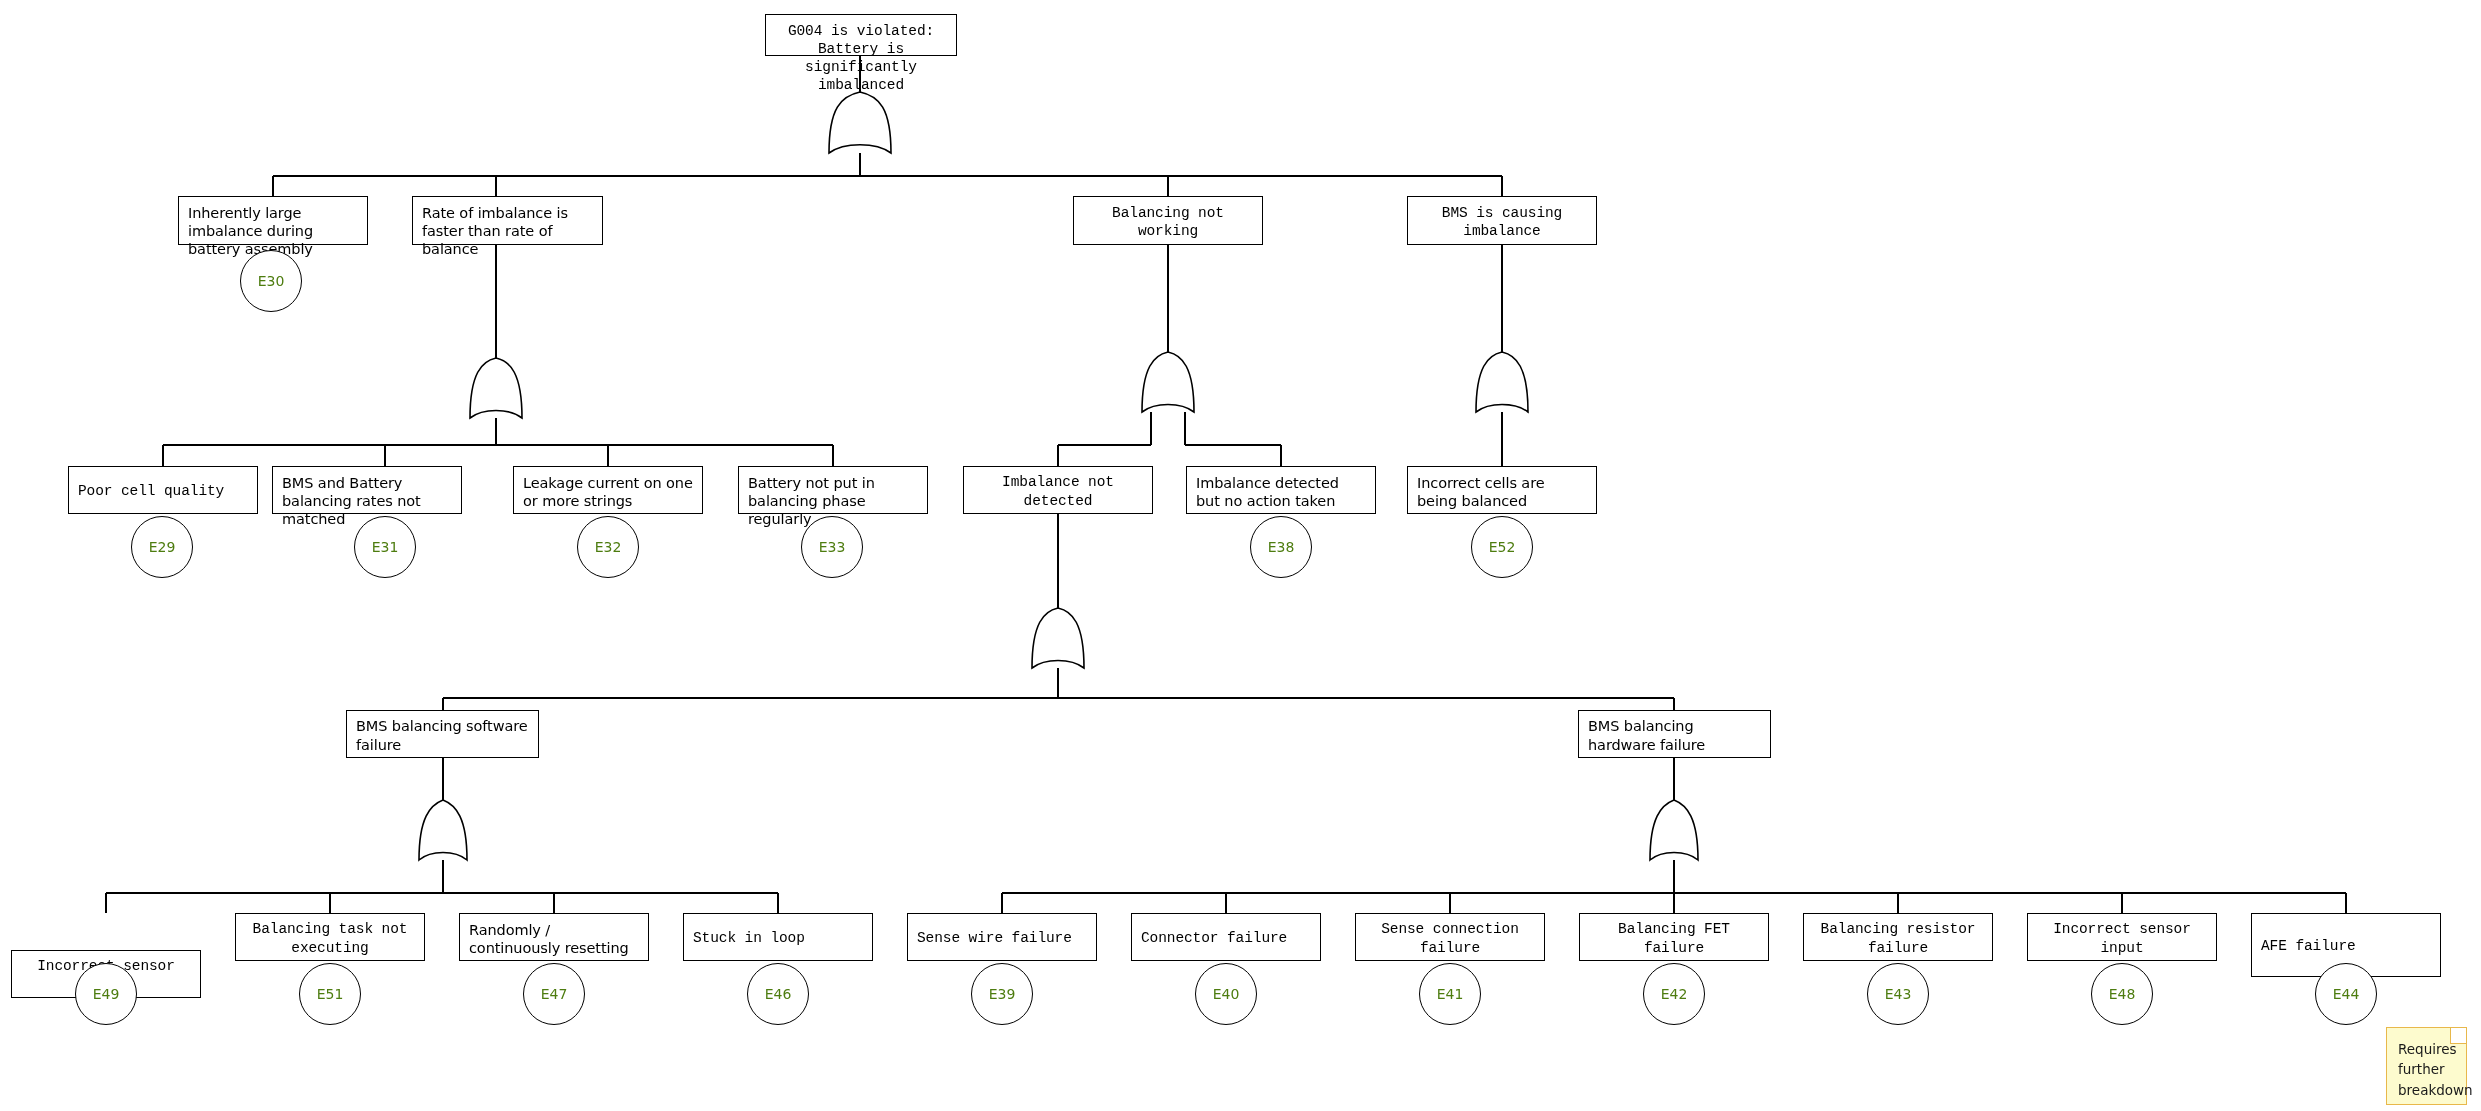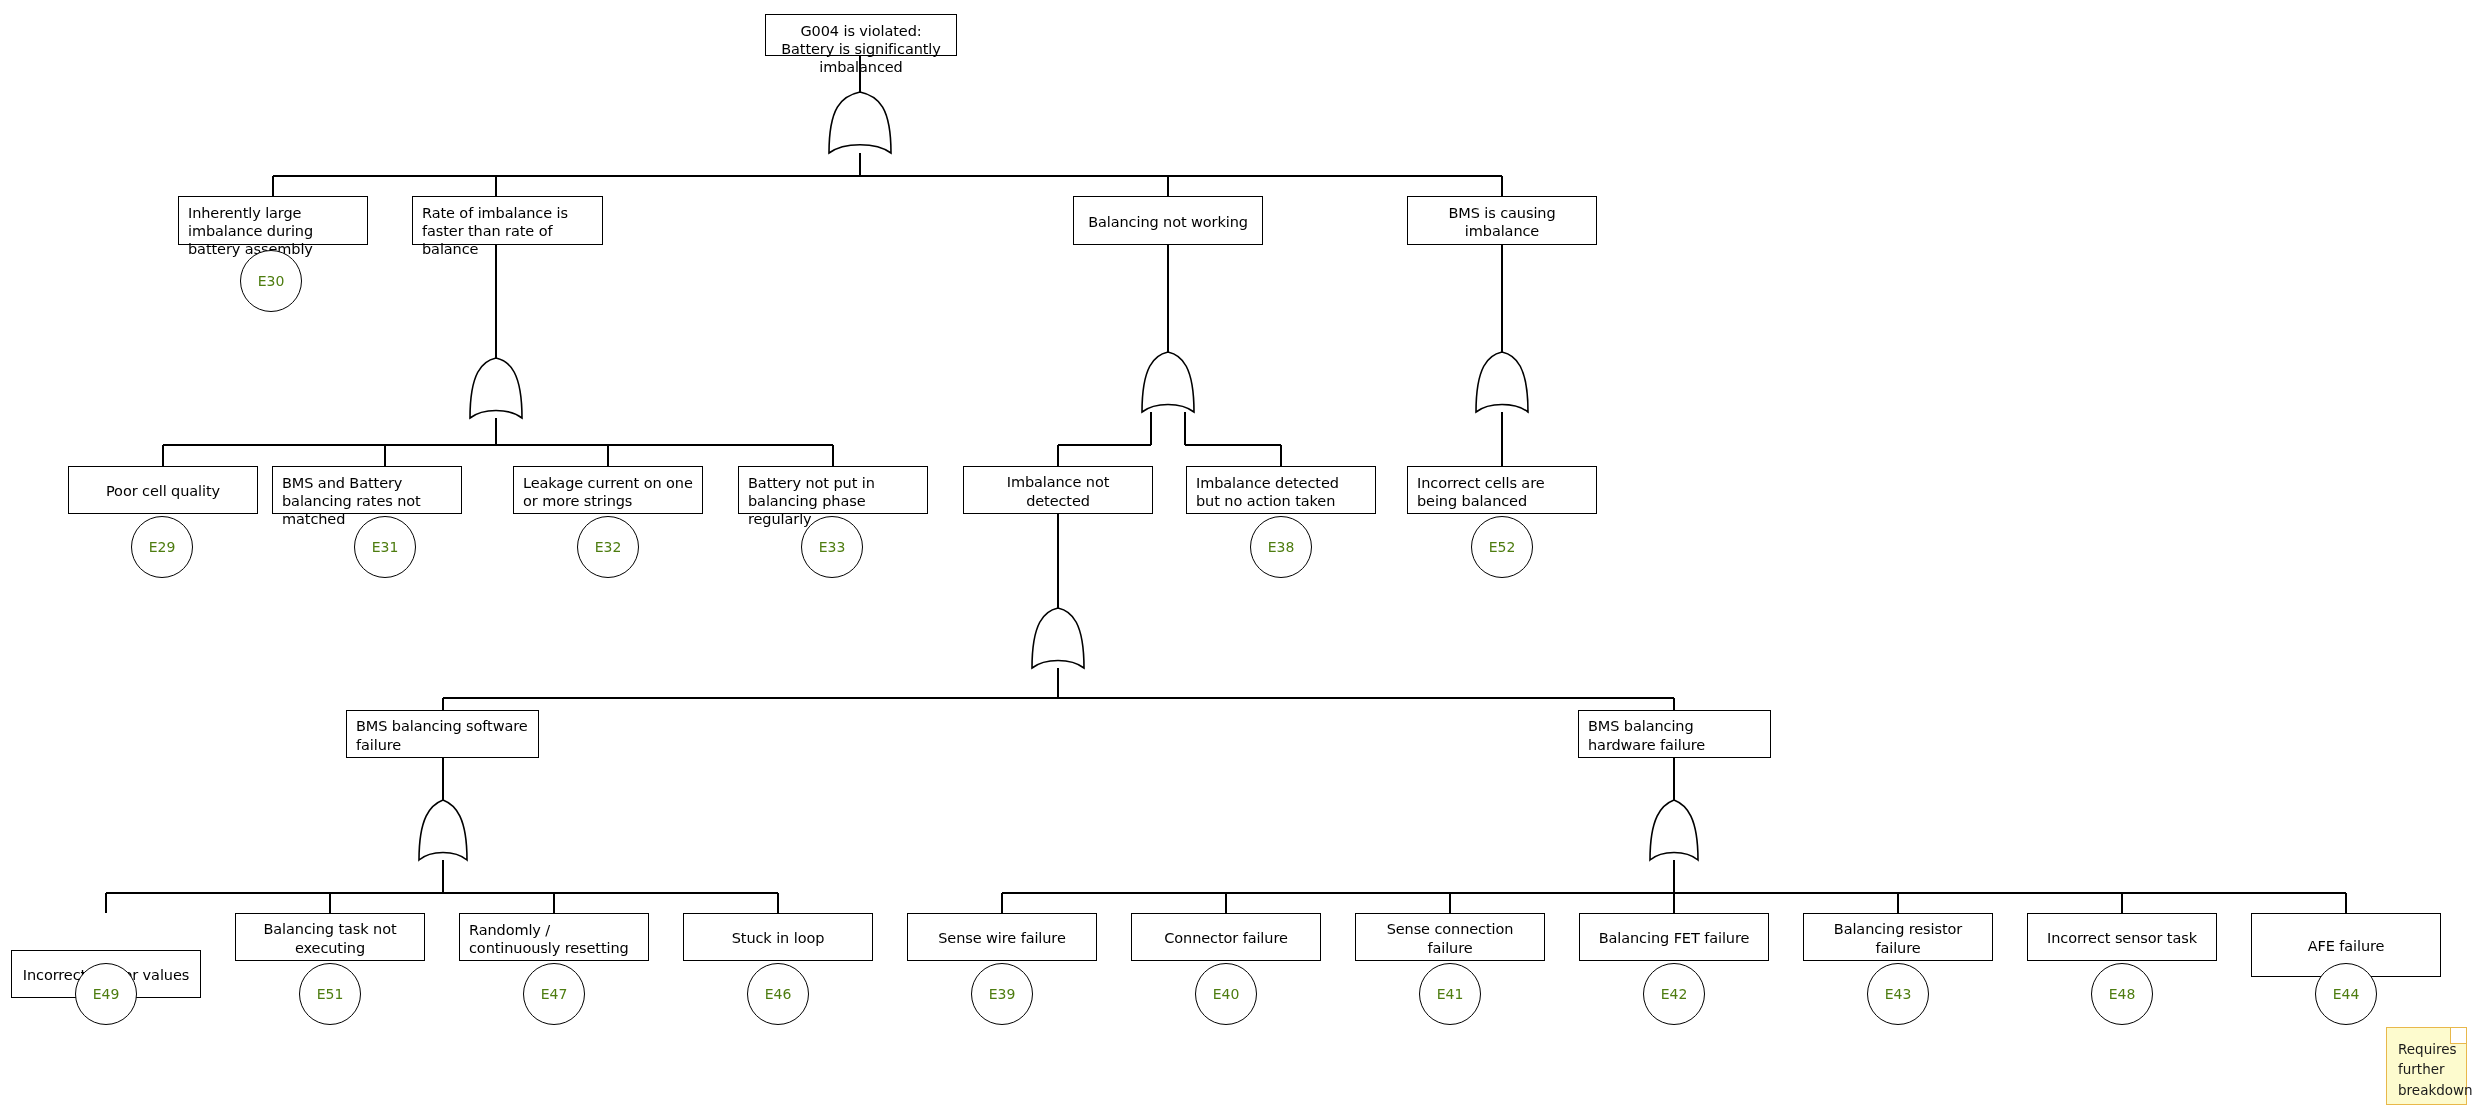--- a/index.html
+++ b/index.html
@@ -18,21 +18,21 @@
     background:#fff;
     display:flex;
     align-items:flex-start;
     justify-content:flex-start;
     padding:7px 9px 4px 9px;
     font-size:14.5px;
     line-height:1.25;
     color:#000;
     letter-spacing:-0.1px;
   }
-  .node-box.center{justify-content:center;text-align:center;}
+  .node-box.center{text-align:center;font-family:Liberation Mono, monospace;}
   .node-label{display:block;}
   .ev-circle{
     position:absolute;
     box-sizing:border-box;
     border:1.4px solid #000;
     background:#fff;
     border-radius:50%;
     display:flex;align-items:center;justify-content:center;
     font-size:14px;color:#4d7c0f;
   }
@@ -222,21 +222,21 @@
   <div class="node-box center" style="left:1355px;top:913px;width:190px;height:48px;align-items:center;">
     <span class="node-label">Sense connection failure</span>
   </div>
   <div class="node-box center" style="left:1579px;top:913px;width:190px;height:48px;align-items:center;">
     <span class="node-label">Balancing FET failure</span>
   </div>
   <div class="node-box center" style="left:1803px;top:913px;width:190px;height:48px;align-items:center;">
     <span class="node-label">Balancing resistor failure</span>
   </div>
   <div class="node-box center" style="left:2027px;top:913px;width:190px;height:48px;align-items:center;">
-    <span class="node-label">Incorrect sensor task</span>
+    <span class="node-label">Incorrect sensor input</span>
   </div>
   <div class="node-box center" style="left:2251px;top:913px;width:190px;height:64px;align-items:center;">
     <span class="node-label">AFE failure</span>
   </div>
 
   <div class="ev-circle" style="left:75px;top:963px;width:62px;height:62px;">
     <span>E49</span>
   </div>
   <div class="ev-circle" style="left:299px;top:963px;width:62px;height:62px;">
     <span>E51</span>

